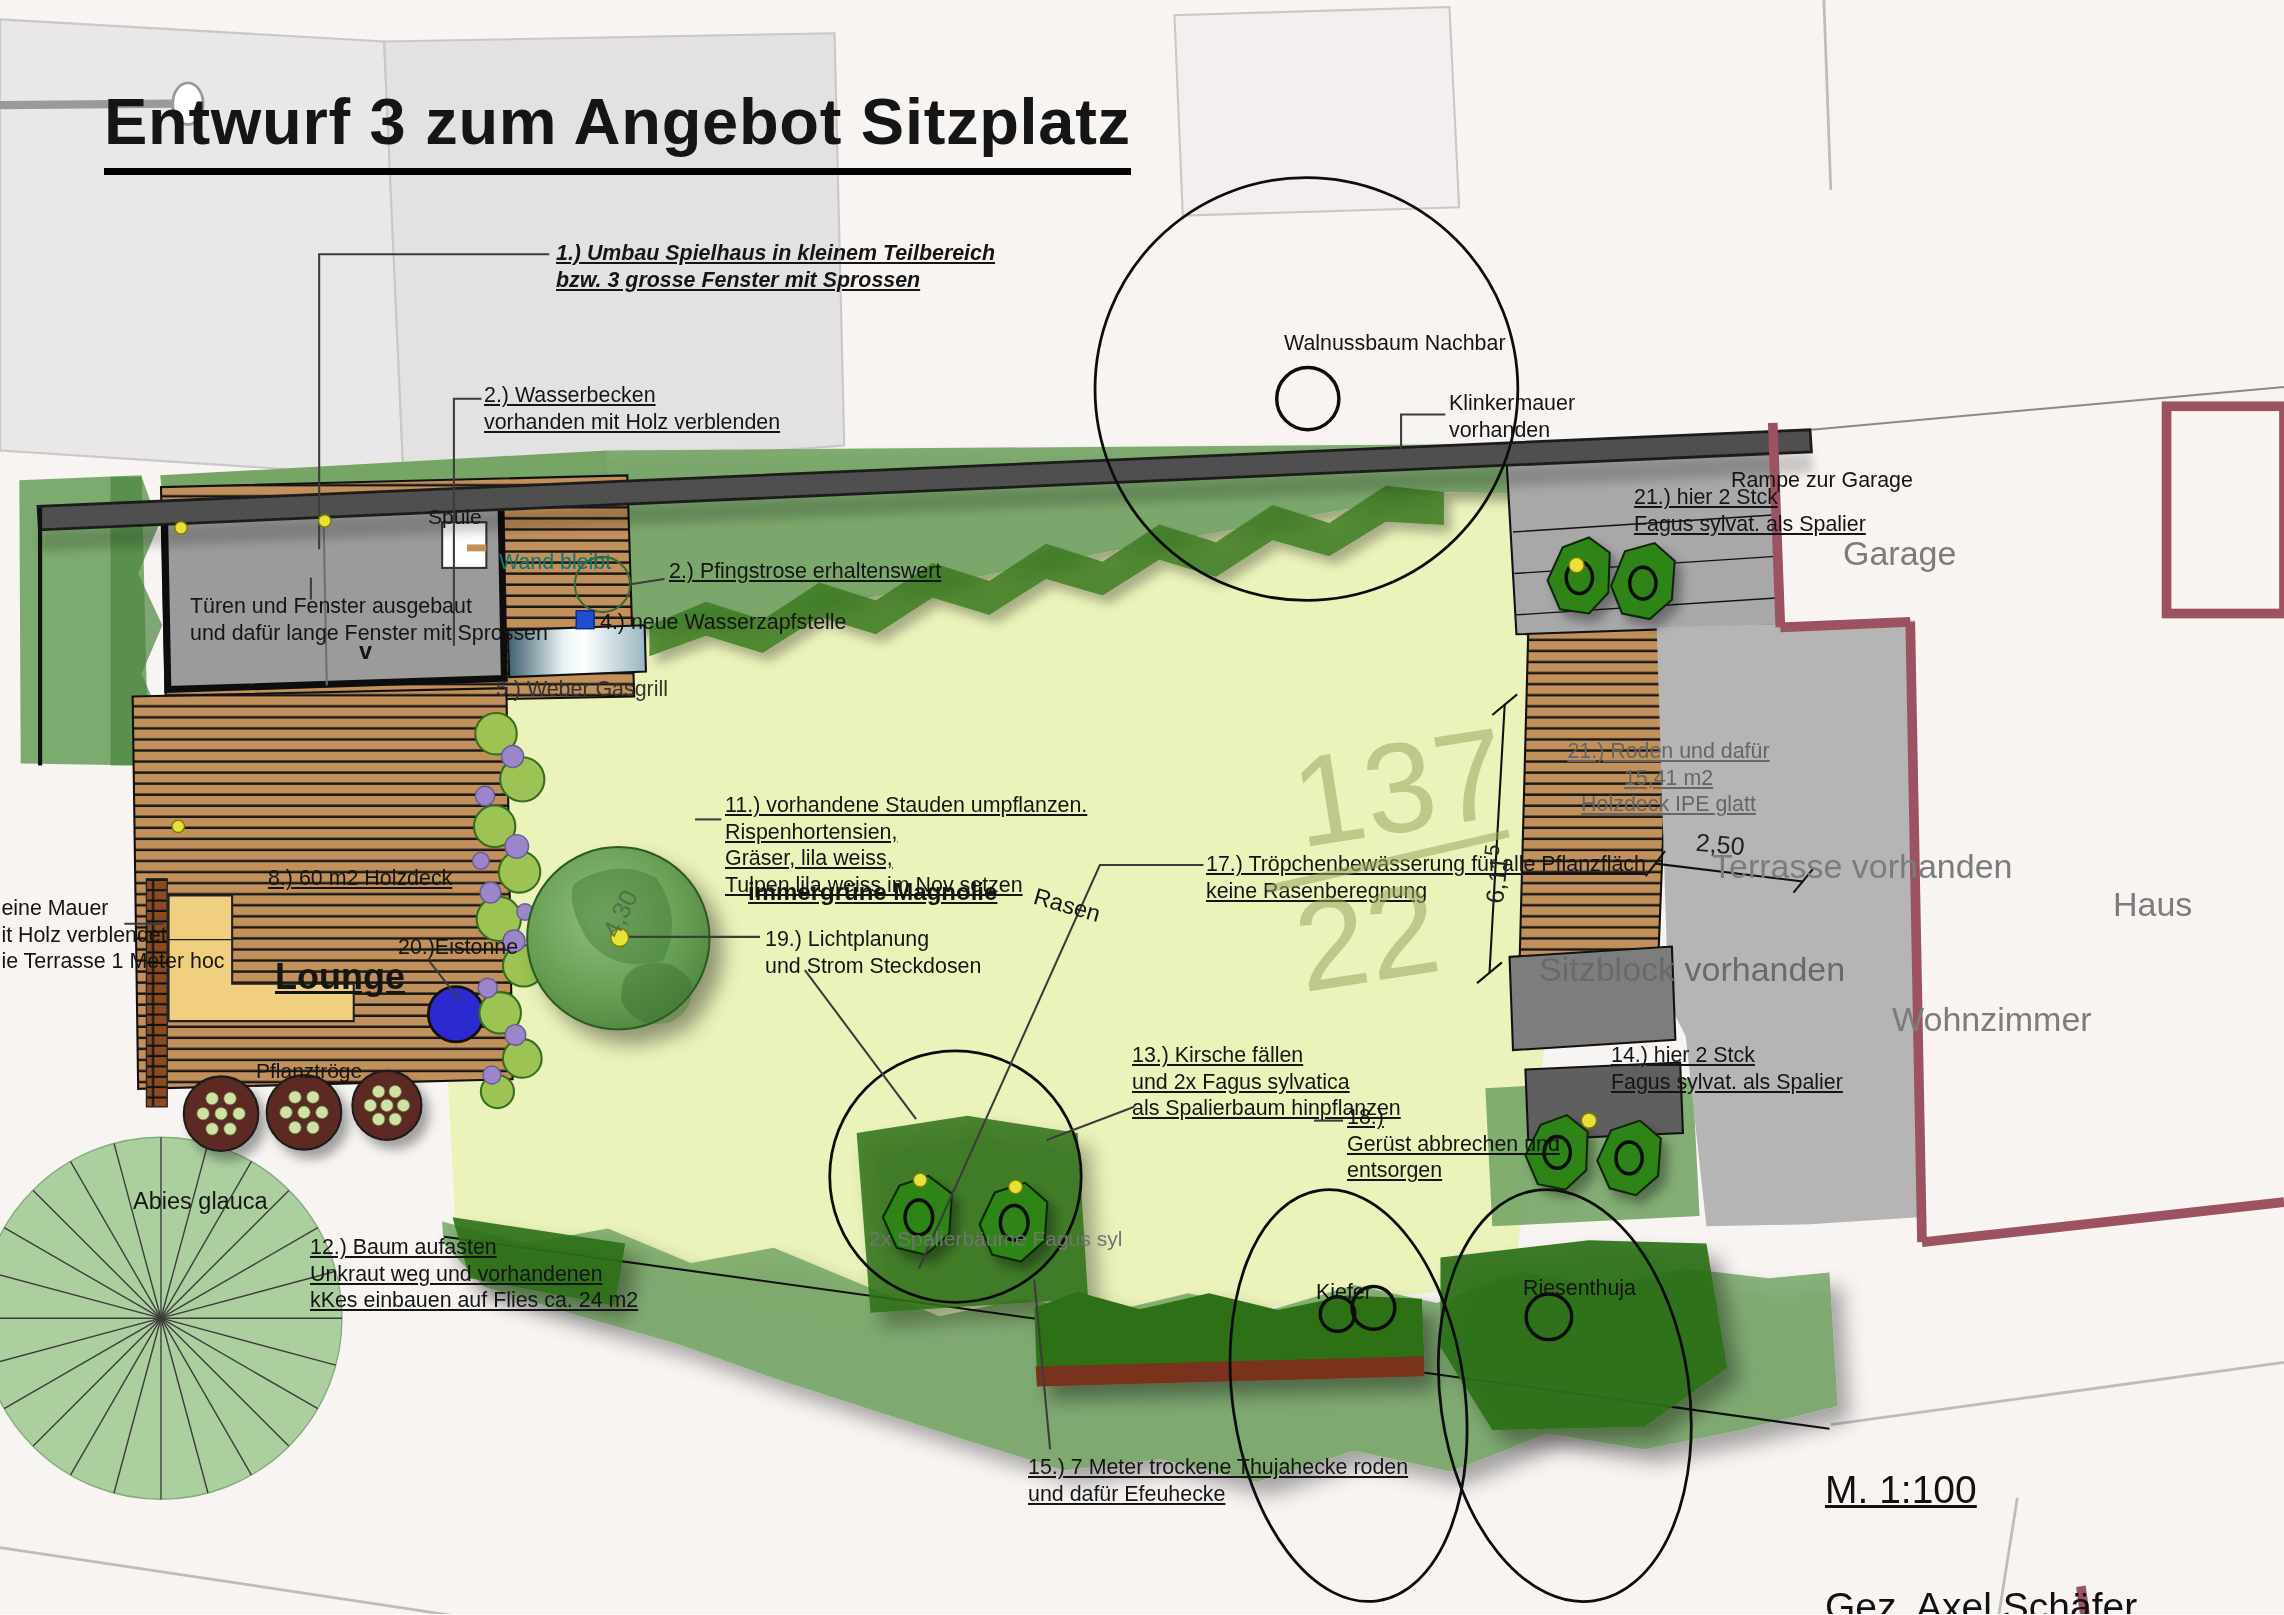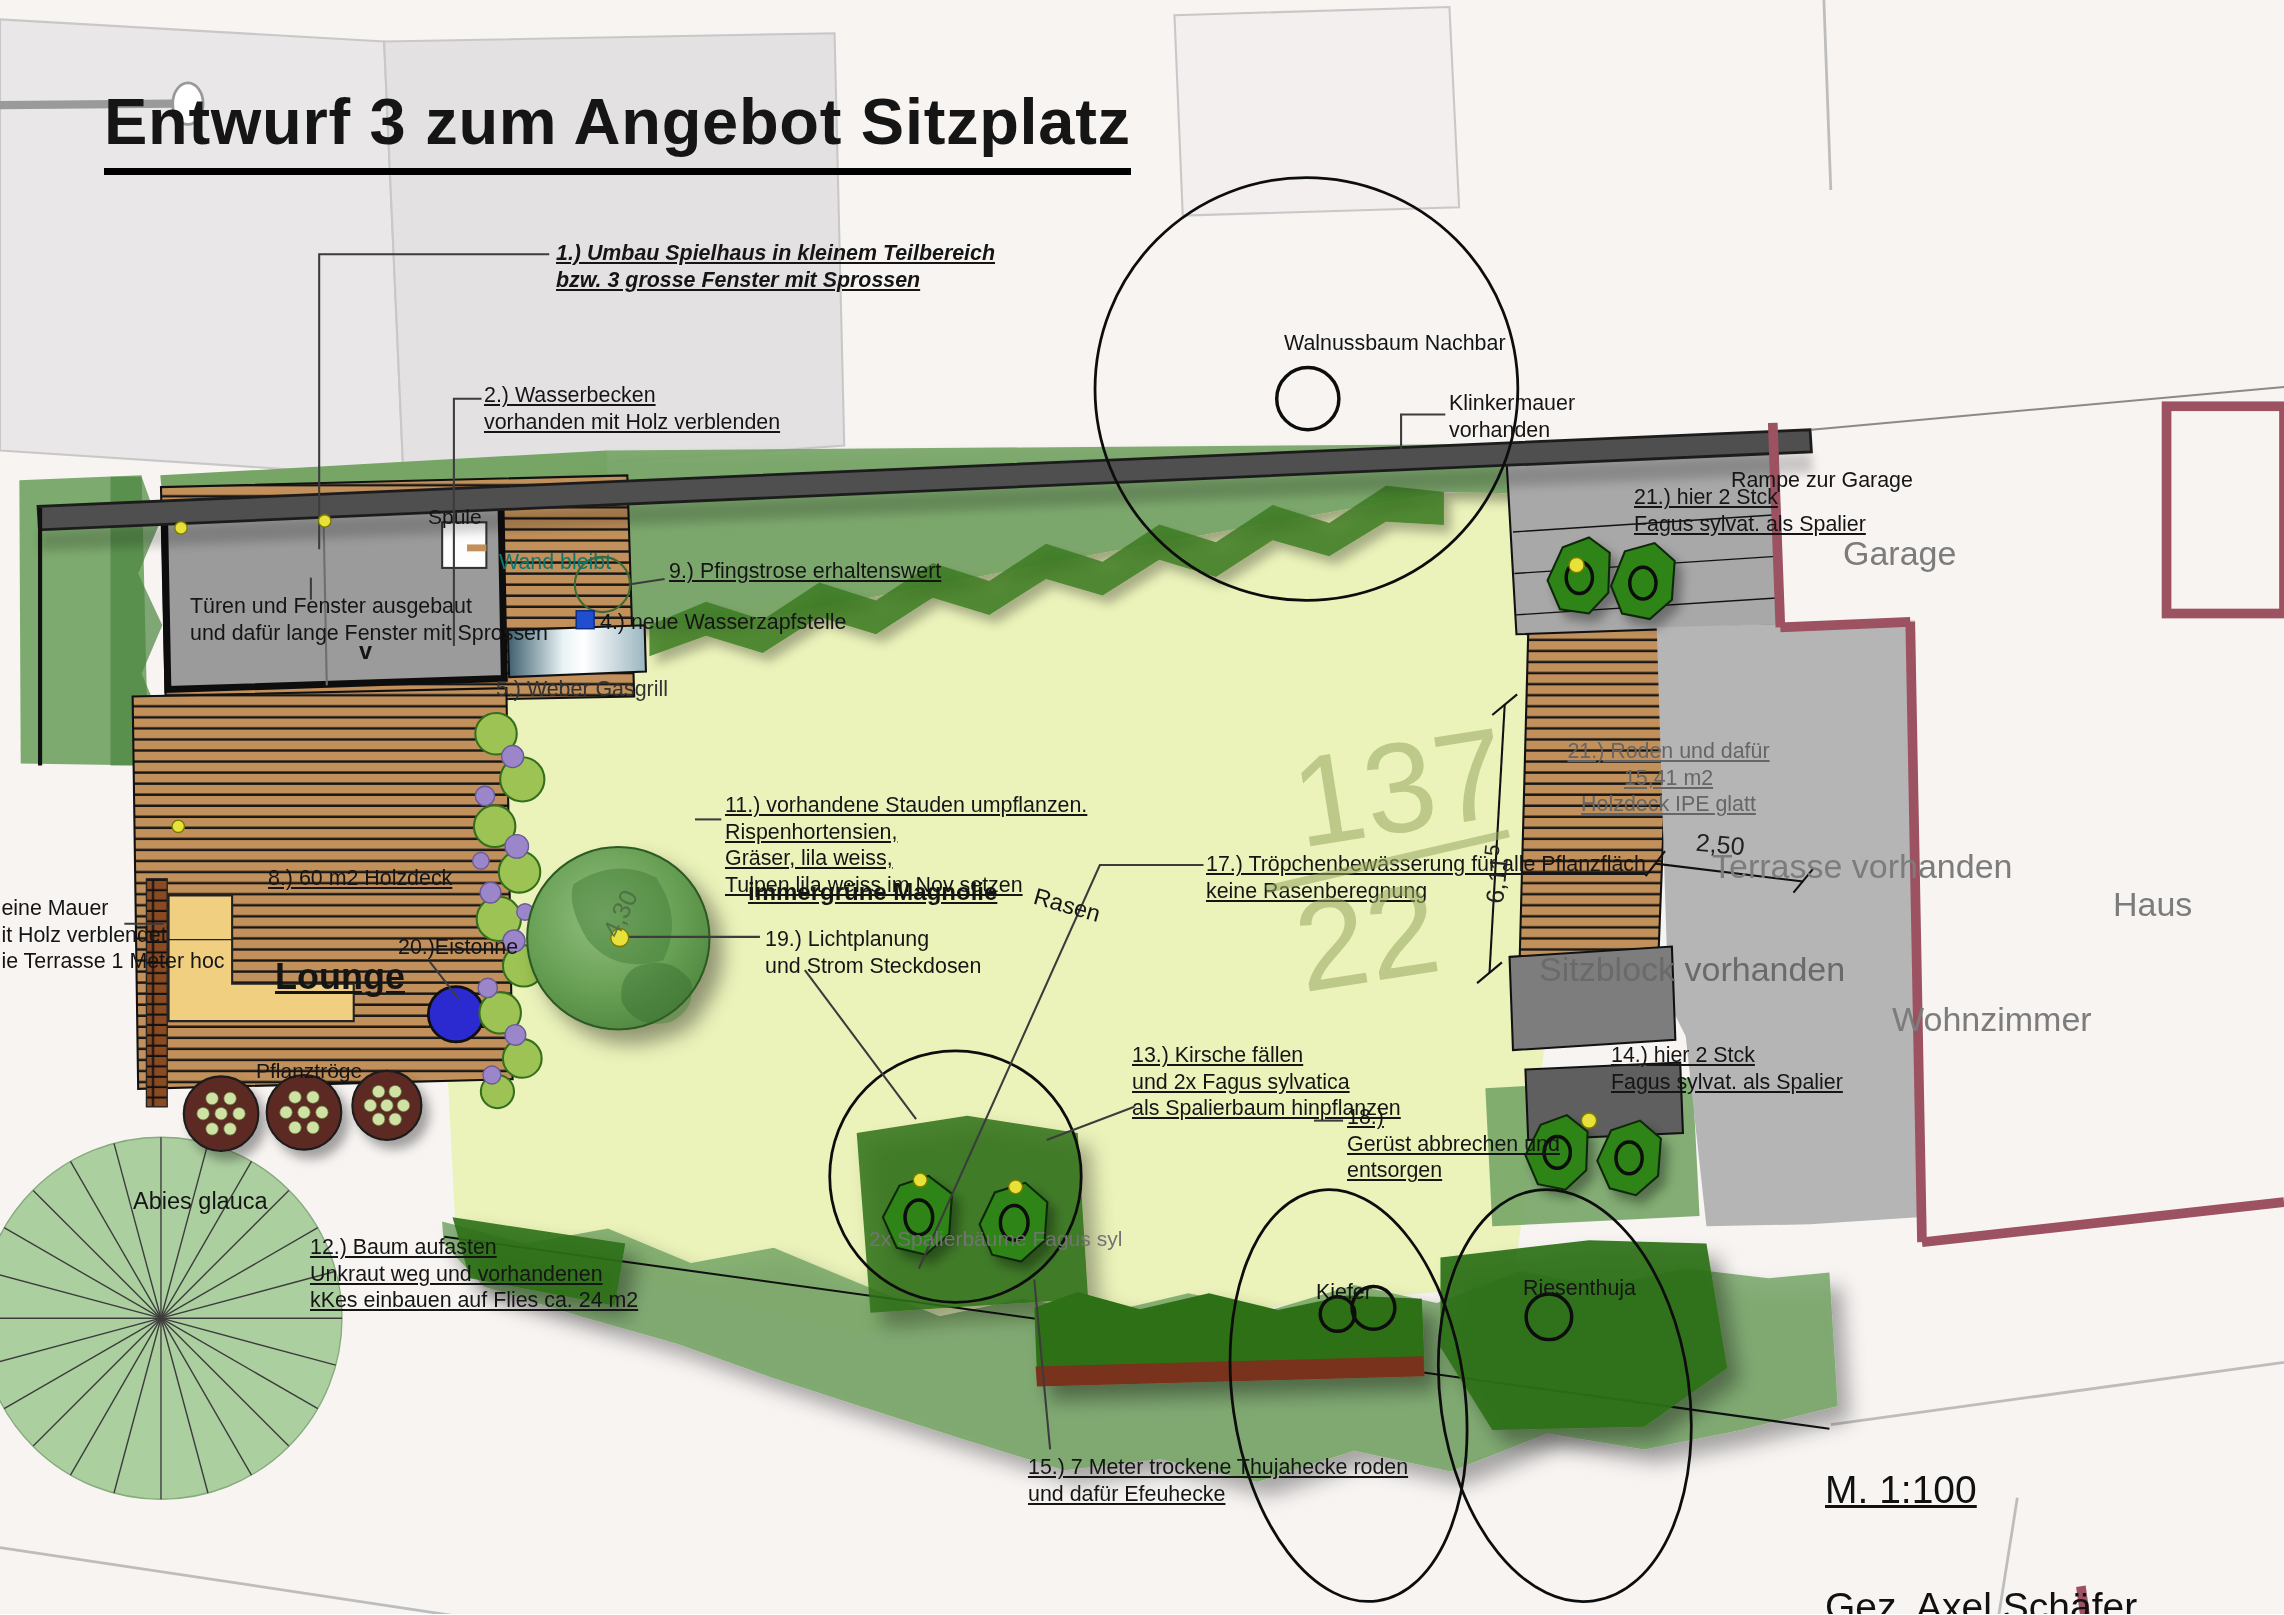--- a/index.html
+++ b/index.html
@@ -327,21 +327,21 @@
 <div class="lbl" style="left:1449px;top:390px;">Klinkermauer
 vorhanden</div>
 <div class="lbl u" style="left:484px;top:382px;">2.) Wasserbecken
 vorhanden mit Holz verblenden</div>
 <div class="lbl" style="left:1731px;top:467px;">Rampe zur Garage</div>
 <div class="lbl u" style="left:1634px;top:484px;">21.) hier 2 Stck
 Fagus sylvat. als Spalier</div>
 <div class="lbl room" style="left:1843px;top:532px;">Garage</div>
 <div class="lbl small" style="left:428px;top:504px;">Spüle</div>
 <div class="lbl dgray" style="left:499px;top:549px;">Wand bleibt</div>
-<div class="lbl u" style="left:669px;top:558px;">9.) Pfingstrose erhaltenswert</div>
+<div class="lbl u" style="left:669px;top:558px;">2.) Pfingstrose erhaltenswert</div>
 <div class="lbl" style="left:600px;top:609px;">4.) neue Wasserzapfstelle</div>
 <div class="lbl" style="left:190px;top:593px;">Türen und Fenster ausgebaut
 und dafür lange Fenster mit Sprossen</div>
 <div class="lbl b" style="left:359px;top:637px;font-size:23.5px;">v</div>
 <div class="lbl" style="left:496px;top:676px;color:#333;">5.) Weber Gasgrill</div>
 <div class="lbl u" style="left:1551px;top:738px;width:235px;text-align:center;color:#666;">21.) Roden und dafür
 15,41 m2
 Holzdeck IPE glatt</div>
 <div class="lbl room" style="left:1712px;top:821px;margin-top:24px;">Terrasse vorhanden</div>
 <div class="lbl room" style="left:2113px;top:883px;">Haus</div>

